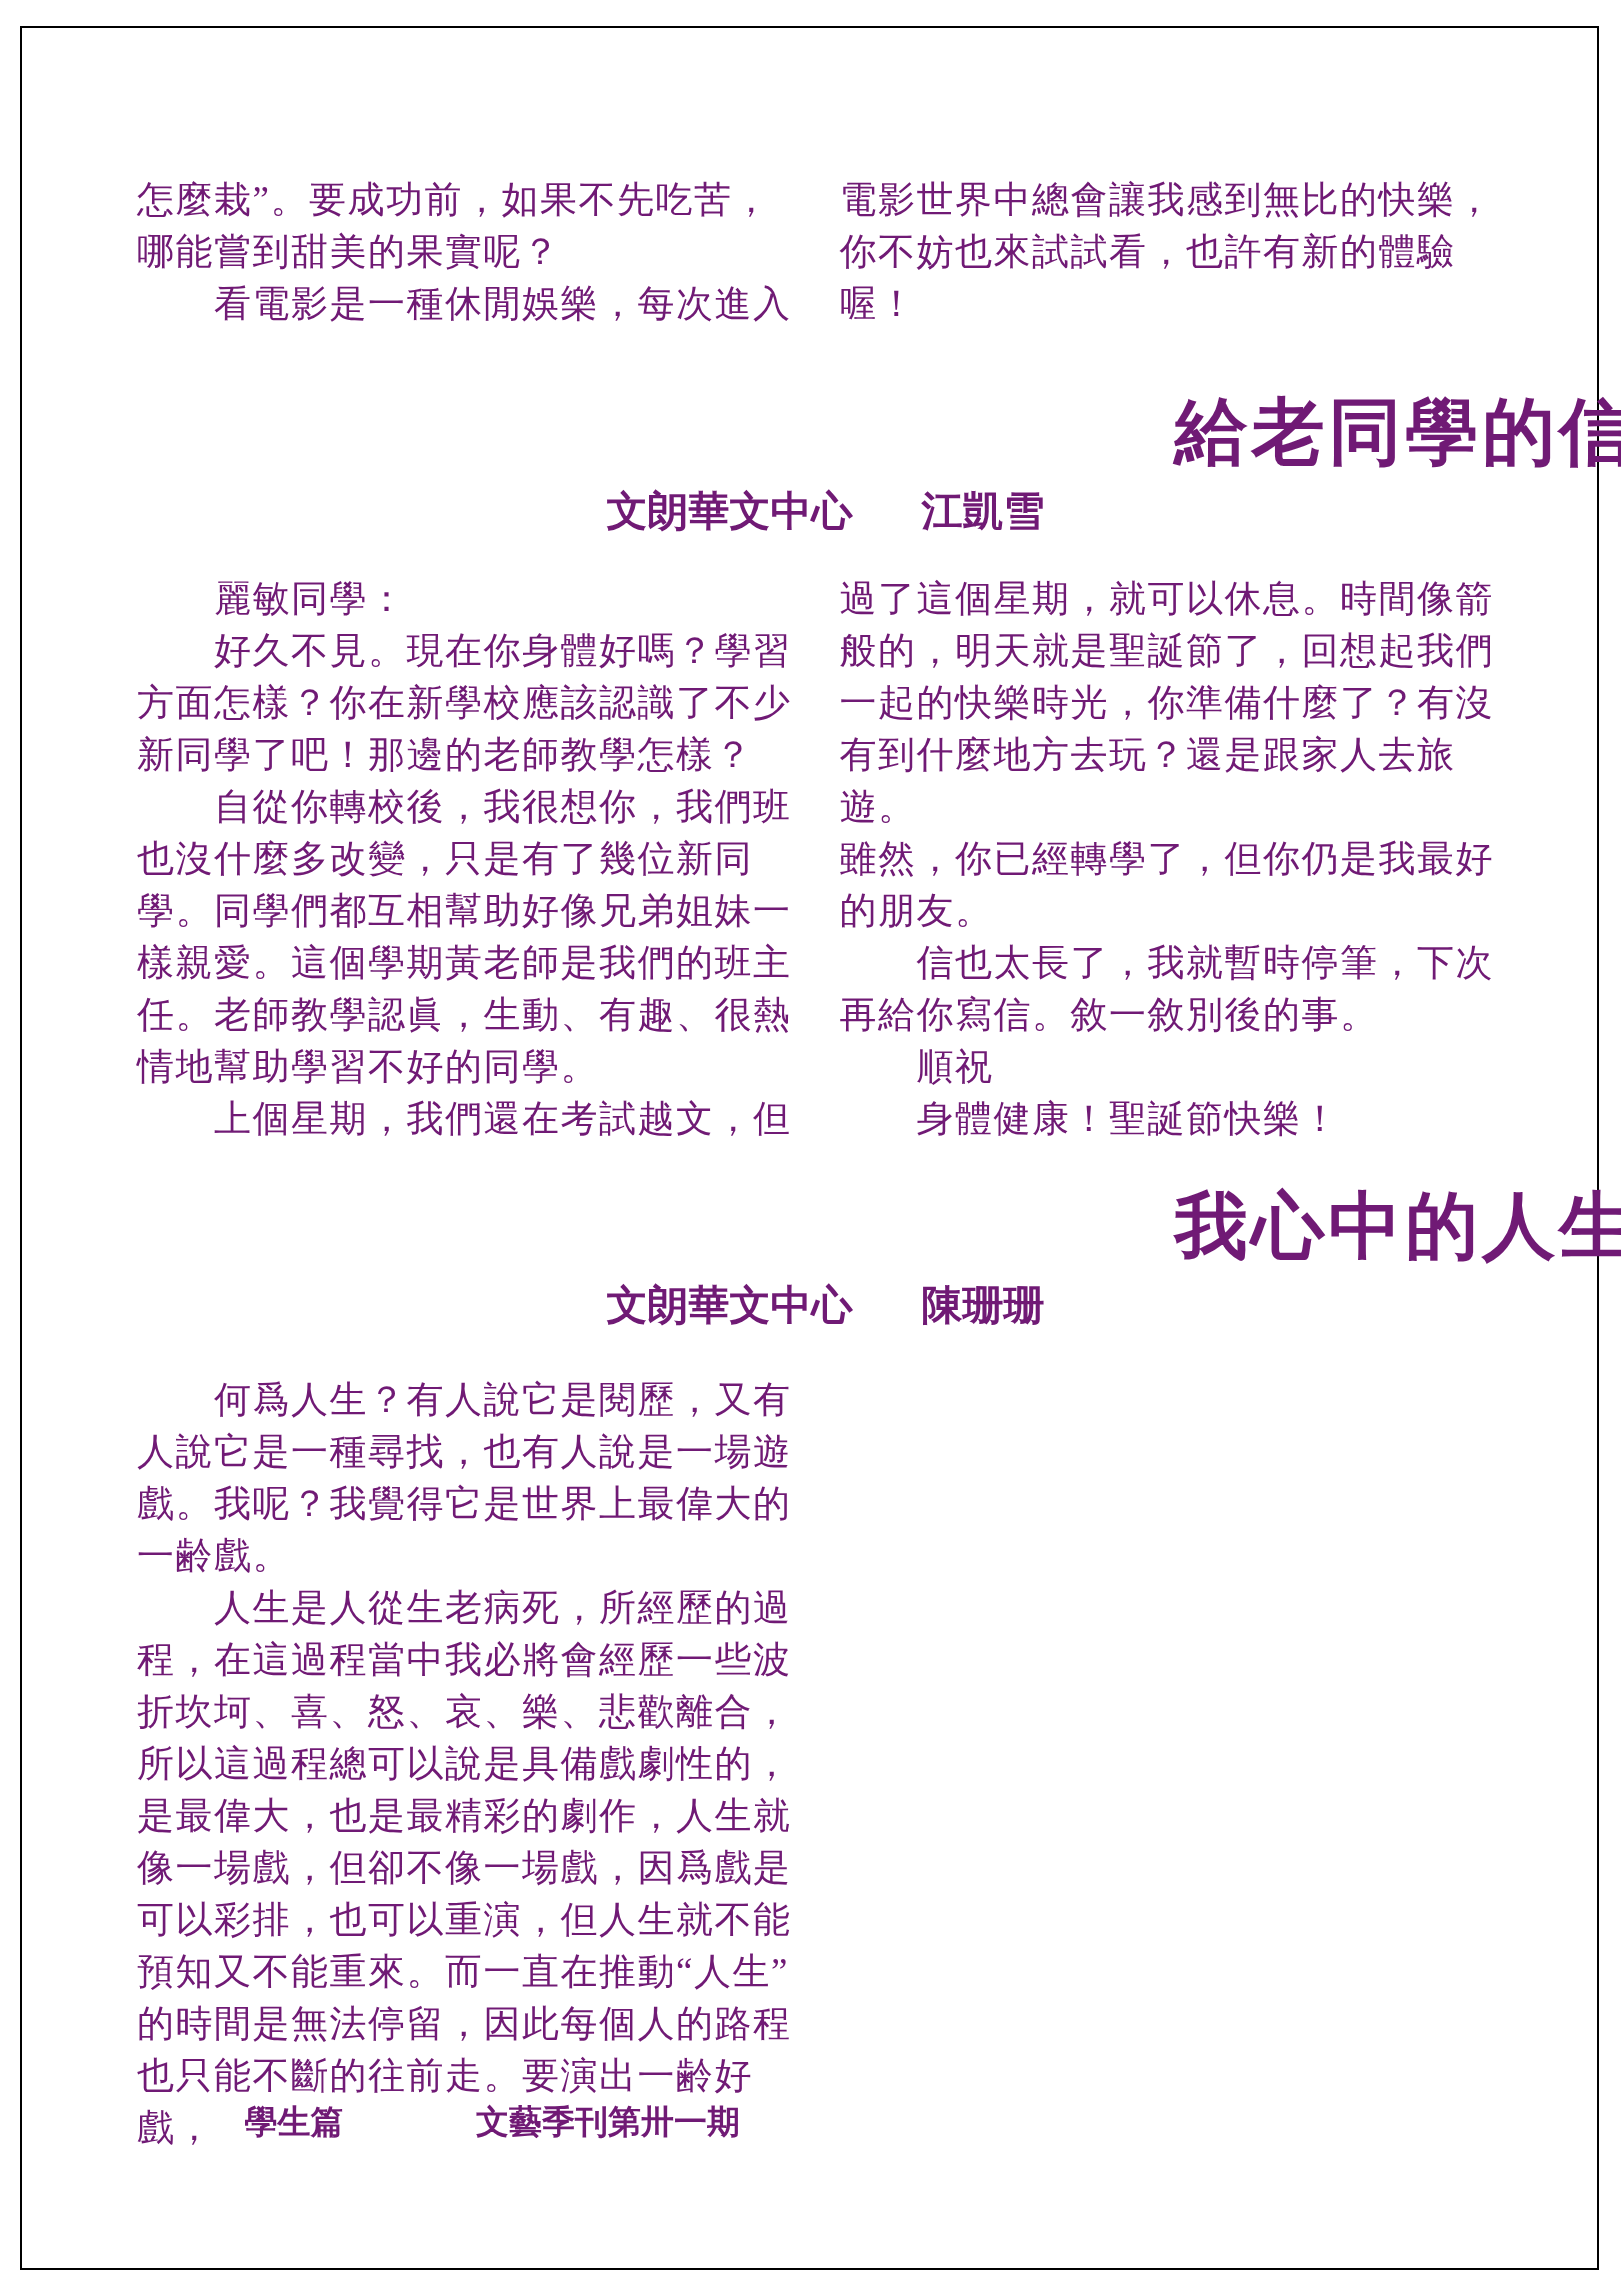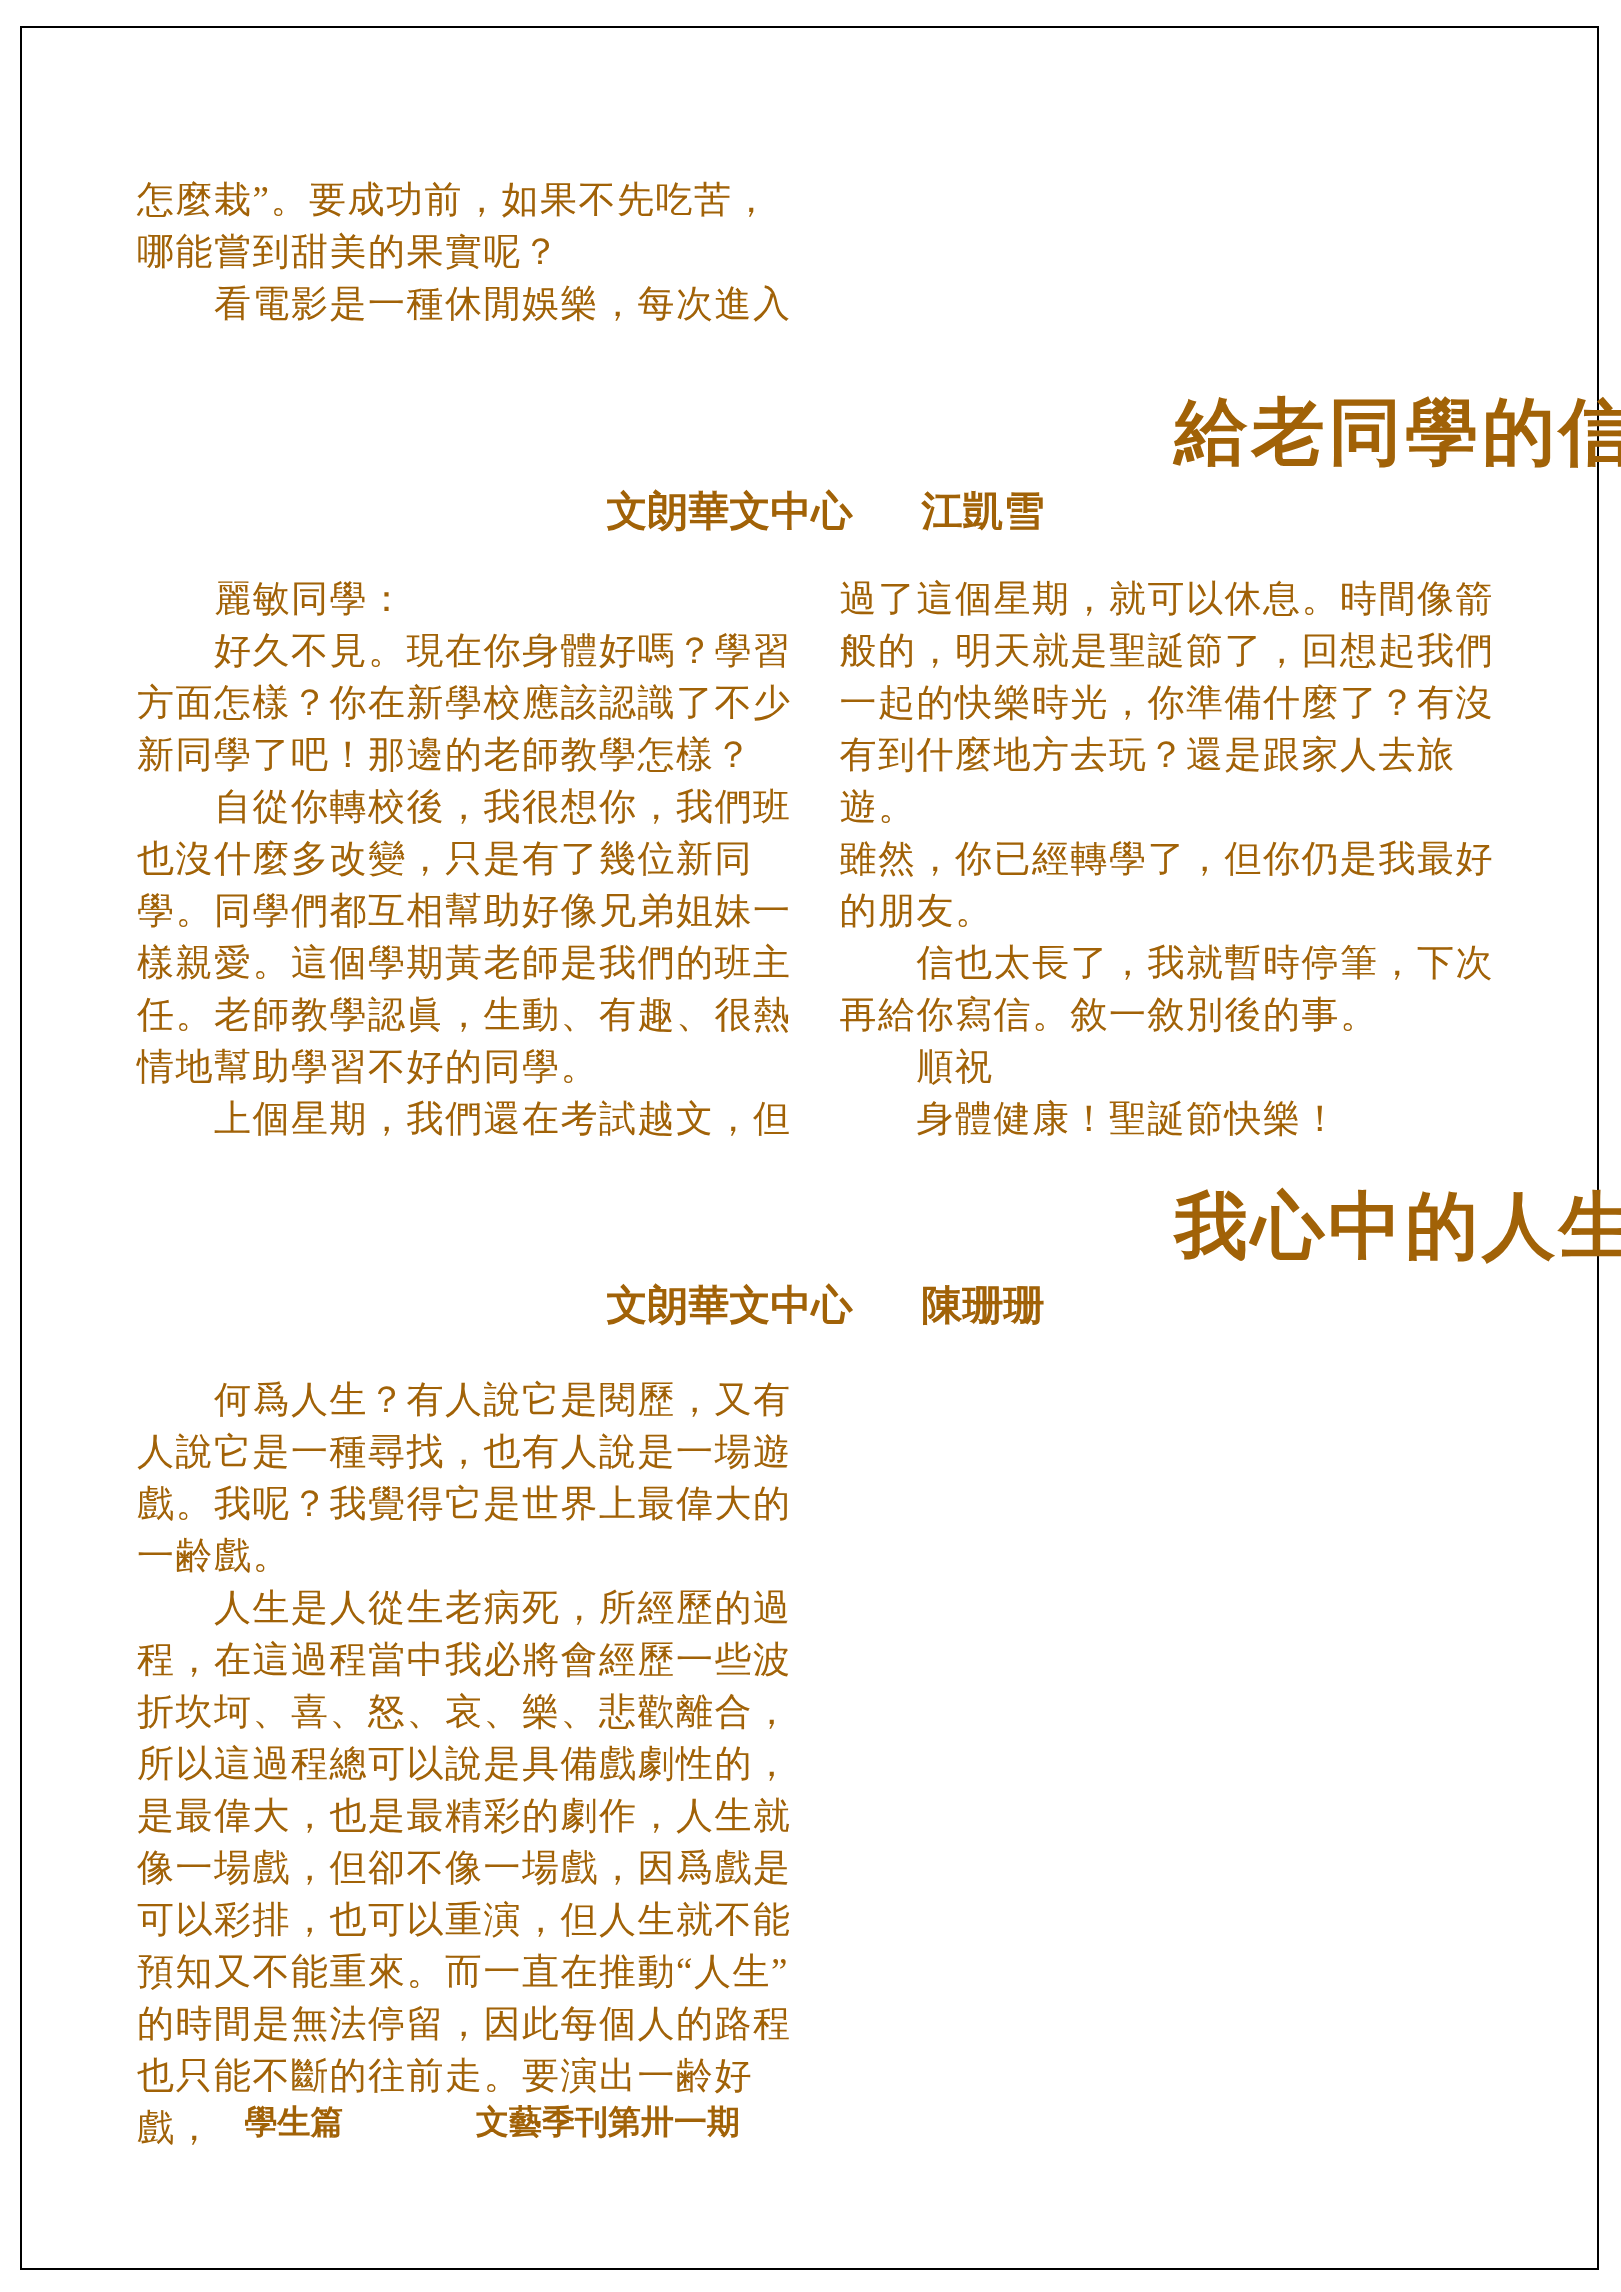--- a/index.html
+++ b/index.html
@@ -1,21 +1,21 @@
 <!DOCTYPE html>
 <html><head>
 <meta charset="utf-8">
 <style>
   html, body { margin: 0; padding: 0; background: #ffffff; }
   .page {
     position: relative;
     width: 1621px;
     height: 2293px;
     background: #ffffff;
-    color: #a16207;
+    color: #701a75;
     font-family: "Liberation Serif", "DejaVu Serif", serif;
     overflow: hidden;
   }
   .page-border {
     position: absolute;
     left: 19.6px; top: 25.5px; right: 21.6px; bottom: 23.5px;
     border: 2px solid #000000;
     pointer-events: none;
   }
   .two-col {
@@ -80,20 +80,23 @@
 <body>
 
 <div class="page">
 
   <div class="page-border"></div>
 
   <section class="two-col continuation">
     <div class="col">怎麼栽”。要成功前，如果不先吃苦，
 哪能嘗到甜美的果實呢？
 　　看電影是一種休閒娛樂，每次進入</div>
+    <div class="col">電影世界中總會讓我感到無比的快樂，
+你不妨也來試試看，也許有新的體驗
+喔！</div>
   </section>
 
   <header class="article-header header-1">
     <h1 class="article-title">給老同學的信</h1>
     <div class="byline">
       <span>文朗華文中心</span>
       <span>江凱雪</span>
     </div>
   </header>
 

